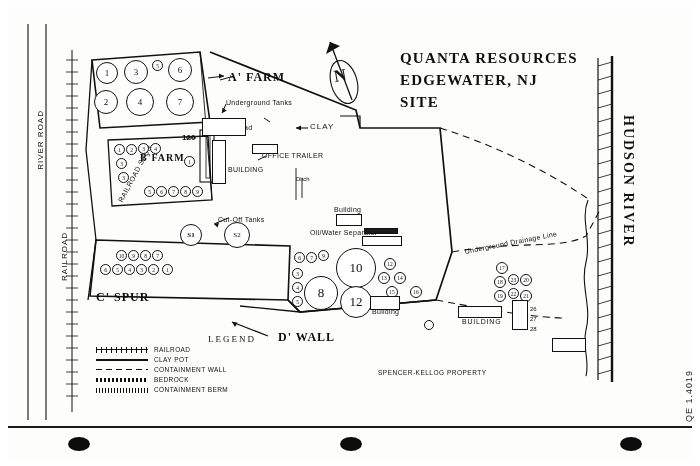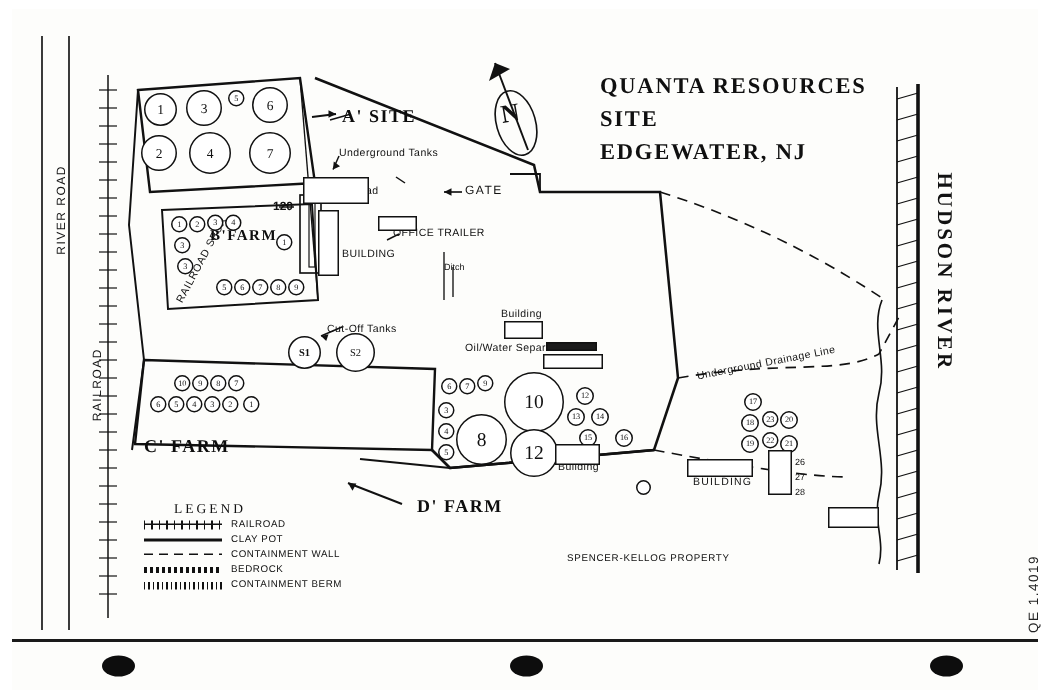--- a/index.html
+++ b/index.html
@@ -171,20 +171,21 @@
     box-sizing: border-box;
   }
   .rect.filled { background: #1b1b1b; }
 
   
   .legend {
     position: absolute;
     left: 96px;
     top: 334px;
     width: 160px;
+    text-align: right;
   }
   .legend-title {
     font-size: 9px;
     letter-spacing: 2px;
     margin-left: 20px;
     font-family: "Liberation Serif", serif;
   }
   .legend-row {
     display: flex;
     align-items: center;
@@ -396,45 +397,45 @@
     <ellipse cx="344" cy="82" rx="13" ry="22" stroke="#111" stroke-width="1.1" fill="none" transform="rotate(-16 344 82)"></ellipse>
 
     <rect x="200" y="130" width="14" height="52" stroke="#111" stroke-width="1.1" fill="none"></rect>
     <rect x="206" y="134" width="4" height="44" stroke="#111" stroke-width="0.8" fill="none"></rect>
 
     <path d="M 186 138 L 196 138" stroke="#111" stroke-width="1" fill="none"></path>
   </svg>
 
   <div class="title-block">
     <div class="title-line">QUANTA RESOURCES</div>
+    <div class="title-line">EDGEWATER, NJ</div>
     <div class="title-line">SITE</div>
-    <div class="title-line">EDGEWATER, NJ</div>
   </div>
 
   <div class="river-text">HUDSON RIVER</div>
   <div class="road-text">RIVER ROAD</div>
   <div class="railroad-text">RAILROAD</div>
   <div class="rrspur-text">RAILROAD SPUR</div>
 
   <div class="compass">
     <div class="n">N</div>
   </div>
 
-  <div class="farm-label" style="left:228px; top:70px;">A' SITE</div>
+  <div class="farm-label" style="left:228px; top:70px;">A' FARM</div>
   <div class="tank" style="left:96px; top:62px; width:22px; height:22px;">1</div>
   <div class="tank" style="left:124px; top:60px; width:24px; height:24px;">3</div>
   <div class="tank tiny" style="left:152px; top:60px; width:11px; height:11px;">5</div>
   <div class="tank" style="left:168px; top:58px; width:24px; height:24px;">6</div>
   <div class="tank" style="left:94px; top:90px; width:24px; height:24px;">2</div>
   <div class="tank" style="left:126px; top:88px; width:28px; height:28px;">4</div>
   <div class="tank" style="left:166px; top:88px; width:28px; height:28px;">7</div>
 
   <div class="small-label" style="left:226px; top:99px;">Underground Tanks</div>
   <div class="small-label" style="left:206px; top:124px;">Concrete Pad</div>
-  <div class="small-label" style="left:310px; top:122px; font-size:8px; letter-spacing:1px;">GATE</div>
+  <div class="small-label" style="left:310px; top:122px; font-size:8px; letter-spacing:1px;">CLAY</div>
   <div class="small-label" style="left:262px; top:152px;">OFFICE TRAILER</div>
   <div class="small-label" style="left:228px; top:166px;">BUILDING</div>
   <div class="tiny-label" style="left:182px; top:133px; font-size:8px;font-weight:bold;">120</div>
   <div class="tiny-label" style="left:296px; top:176px;">Ditch</div>
 
   <div class="rect" style="left:202px; top:118px; width:44px; height:18px;"></div>
   <div class="rect" style="left:212px; top:140px; width:14px; height:44px;"></div>
   <div class="rect" style="left:252px; top:144px; width:26px; height:10px;"></div>
 
   <div class="farm-label" style="left:140px; top:152px; font-size:10px;">B'FARM</div>
@@ -445,36 +446,36 @@
   <div class="tank tiny" style="left:116px; top:158px; width:11px; height:11px;">3</div>
   <div class="tank tiny" style="left:184px; top:156px; width:11px; height:11px;">1</div>
   <div class="tank tiny" style="left:118px; top:172px; width:11px; height:11px;">3</div>
   <div class="tank tiny" style="left:144px; top:186px; width:11px; height:11px;">5</div>
   <div class="tank tiny" style="left:156px; top:186px; width:11px; height:11px;">6</div>
   <div class="tank tiny" style="left:168px; top:186px; width:11px; height:11px;">7</div>
   <div class="tank tiny" style="left:180px; top:186px; width:11px; height:11px;">8</div>
   <div class="tank tiny" style="left:192px; top:186px; width:11px; height:11px;">9</div>
 
   <div class="small-label" style="left:218px; top:216px;">Cut-Off Tanks</div>
-  <div class="tank small" style="left:192px; top:224px; width:22px; height:22px;font-weight:bold;">S1</div>
+  <div class="tank small" style="left:180px; top:224px; width:22px; height:22px;font-weight:bold;">S1</div>
   <div class="tank small" style="left:224px; top:222px; width:26px; height:26px;">S2</div>
 
-  <div class="farm-label" style="left:96px; top:290px;">C' FARM</div>
+  <div class="farm-label" style="left:96px; top:290px;">C' SPUR</div>
   <div class="tank tiny" style="left:116px; top:250px; width:11px; height:11px;">10</div>
   <div class="tank tiny" style="left:128px; top:250px; width:11px; height:11px;">9</div>
   <div class="tank tiny" style="left:140px; top:250px; width:11px; height:11px;">8</div>
   <div class="tank tiny" style="left:152px; top:250px; width:11px; height:11px;">7</div>
   <div class="tank tiny" style="left:100px; top:264px; width:11px; height:11px;">6</div>
   <div class="tank tiny" style="left:112px; top:264px; width:11px; height:11px;">5</div>
   <div class="tank tiny" style="left:124px; top:264px; width:11px; height:11px;">4</div>
   <div class="tank tiny" style="left:136px; top:264px; width:11px; height:11px;">3</div>
   <div class="tank tiny" style="left:148px; top:264px; width:11px; height:11px;">2</div>
   <div class="tank tiny" style="left:162px; top:264px; width:11px; height:11px;">1</div>
 
-  <div class="farm-label" style="left:278px; top:330px;">D' FARM</div>
+  <div class="farm-label" style="left:278px; top:330px;">D' WALL</div>
   <div class="tank tiny" style="left:294px; top:252px; width:11px; height:11px;">6</div>
   <div class="tank tiny" style="left:306px; top:252px; width:11px; height:11px;">7</div>
   <div class="tank tiny" style="left:318px; top:250px; width:11px; height:11px;">9</div>
   <div class="tank tiny" style="left:292px; top:268px; width:11px; height:11px;">3</div>
   <div class="tank tiny" style="left:292px; top:282px; width:11px; height:11px;">4</div>
   <div class="tank tiny" style="left:292px; top:296px; width:11px; height:11px;">5</div>
 
   <div class="tank big" style="left:336px; top:248px; width:40px; height:40px;">10</div>
   <div class="tank big" style="left:304px; top:276px; width:34px; height:34px;">8</div>
   <div class="tank big" style="left:340px; top:286px; width:32px; height:32px;">12</div>

